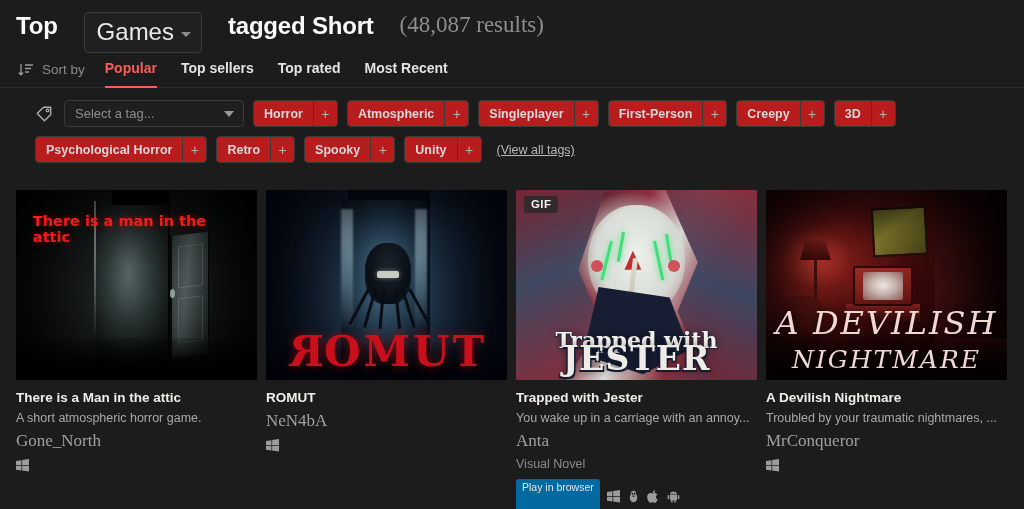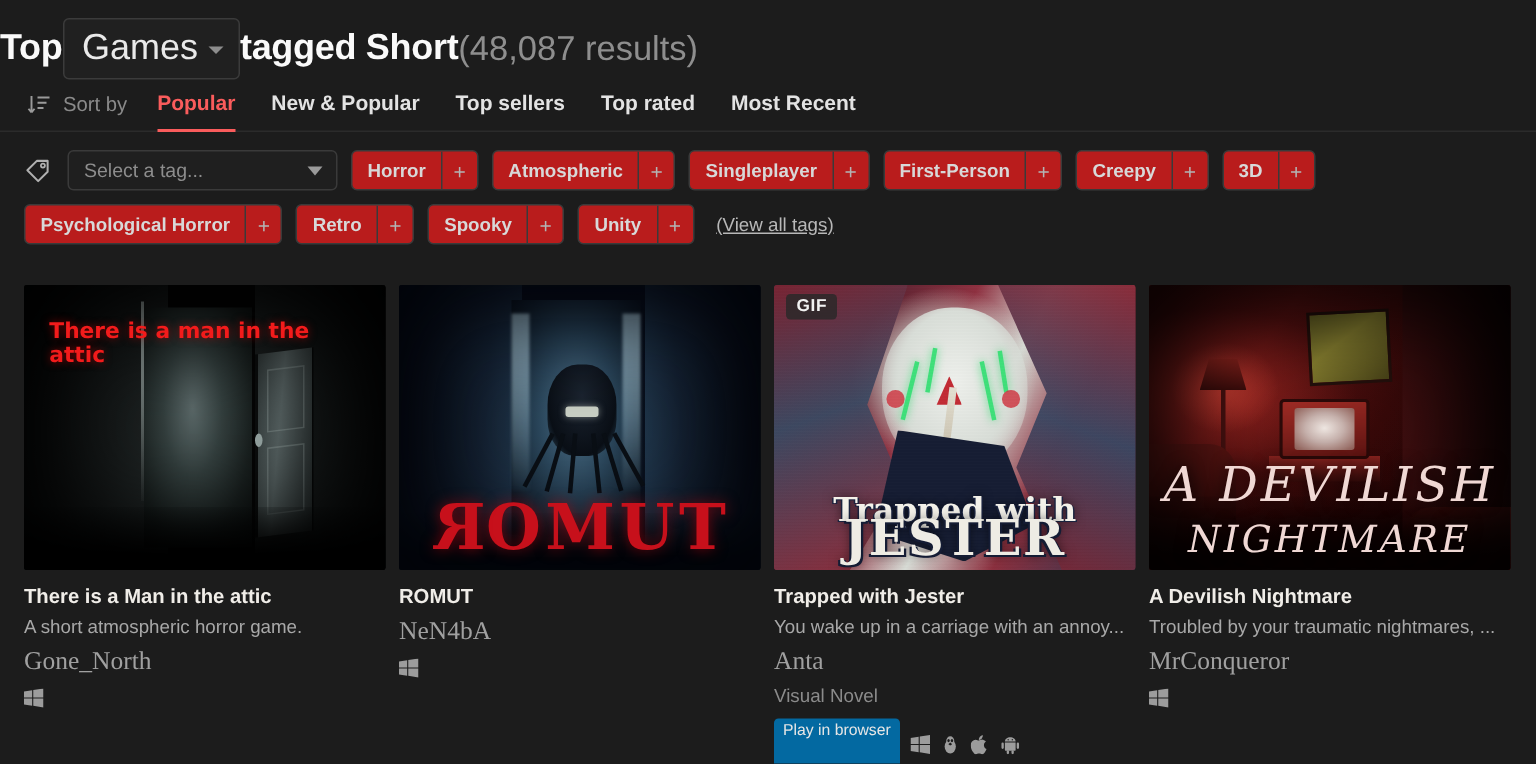--- a/index.html
+++ b/index.html
@@ -6,61 +6,61 @@
   html, body {
     width: 1024px; height: 509px;
     background: #1c1c1c;
     font-family: "Liberation Sans", sans-serif;
     overflow: hidden;
   }
   body { color: #dcdcdc; }
 
   
   .page-header {
-    display: flex; align-items: center; gap: 0;
-    padding: 12px 0 0 0;
+    display: flex; align-items: flex-start; gap: 26px;
+    padding: 12px 0 0 16px;
     height: 52px;
   }
   .hdr-word {
     font-size: 24px; font-weight: bold; color: #fafafa;
     letter-spacing: -0.2px;
   }
   .type-select {
     display: inline-flex; align-items: center; gap: 7px;
     border: 1px solid #3b3b3b; border-radius: 4px;
     padding: 5px 10px 6px 12px;
     background: #202020;
   }
   .type-select .lbl { font-size: 24px; font-weight: normal; color: #e9e9e9; }
   .caret-sm {
     width: 0; height: 0; position: relative; top: 2px;
     border-left: 5px solid transparent;
     border-right: 5px solid transparent;
     border-top: 5px solid #8d8d8d;
   }
-  .hdr-count { font-size: 23px; color: #8e8e8e; font-weight: normal; }
+  .hdr-count { font-size: 23px; color: #8e8e8e; font-weight: normal; font-family: Liberation Serif, serif; }
 
   
   .sort-bar {
     display: flex; align-items: center; gap: 0;
     padding-left: 18px; height: 36px;
     border-bottom: 1px solid #2b2b2b;
   }
   .sort-icon { width: 16px; height: 16px; margin-right: 8px; display: block; }
   .sort-label { font-size: 13.5px; color: #8a8a8a; margin-right: 20px; }
   .sort-opt {
     font-size: 14px; font-weight: bold; color: #e3e3e3;
     padding: 9px 0 10px; margin-right: 24px;
     border-bottom: 2px solid transparent; cursor: pointer;
     white-space: nowrap;
   }
   .sort-opt.active { color: #fa5c5c; border-bottom-color: #fa5c5c; }
 
   
-  .tag-area { padding: 12px 0 10px 16px; }
+  .tag-area { padding: 12px 0 10px 16px; margin-left: 19px; }
   .tag-row {
     display: flex; align-items: center; flex-wrap: nowrap;
     margin-bottom: 9px; gap: 9px;
   }
   .tag-glyph { width: 18px; height: 18px; flex: none; margin-right: 2px; }
   .tag-select-box {
     display: flex; align-items: center; justify-content: space-between;
     width: 180px; height: 27px;
     border: 1px solid #3a3a3a; border-radius: 4px;
     background: #1f1f1f; padding: 0 9px 0 10px;
@@ -389,21 +389,20 @@
 </div>
 
 <div class="sort-bar">
   <svg class="sort-icon" viewBox="0 0 16 16">
     <path d="M3 2 L3 12 M3 13 L1 10.5 M3 13 L5 10.5" stroke="#9a9a9a" stroke-width="1.3" fill="none"></path>
     <path d="M7 3 H15 M7 6.5 H13 M7 10 H11" stroke="#9a9a9a" stroke-width="1.3" fill="none"></path>
   </svg>
   <span class="sort-label">Sort by</span>
 
   <span class="sort-opt active">Popular</span>
-  <span class="sort-opt">New &amp; Popular</span>
   <span class="sort-opt">Top sellers</span>
   <span class="sort-opt">Top rated</span>
   <span class="sort-opt">Most Recent</span>
 </div>
 
 <div class="tag-area">
 
   <div class="tag-row">
     <svg class="tag-glyph" viewBox="0 0 20 20">
       <path d="M2.5 9.5 L9.5 2.5 L17.5 2.5 L17.5 10.5 L10.5 17.5 Z" fill="none" stroke="#b0b0b0" stroke-width="1.5" stroke-linejoin="round"></path>

